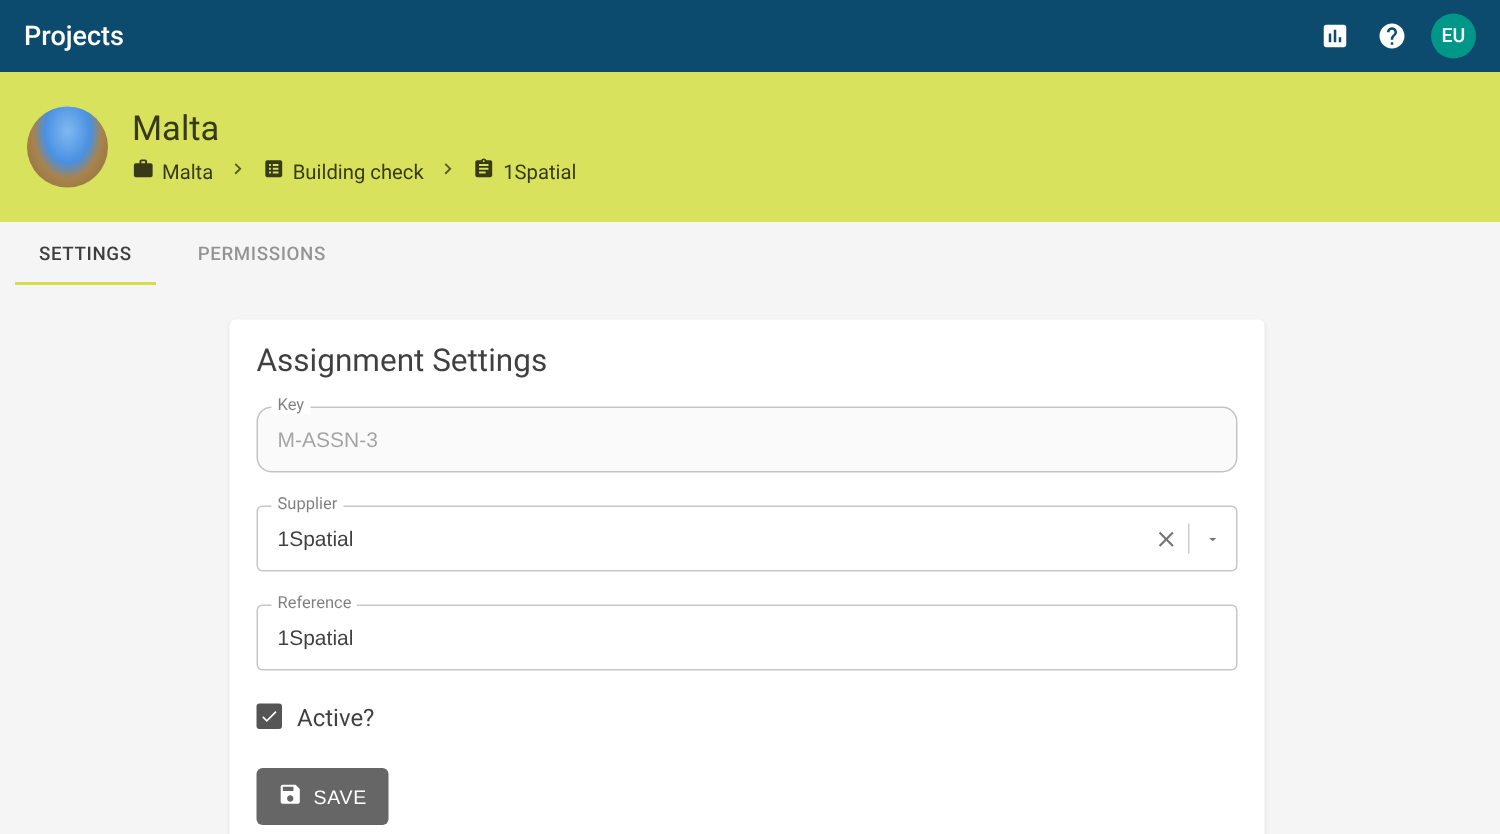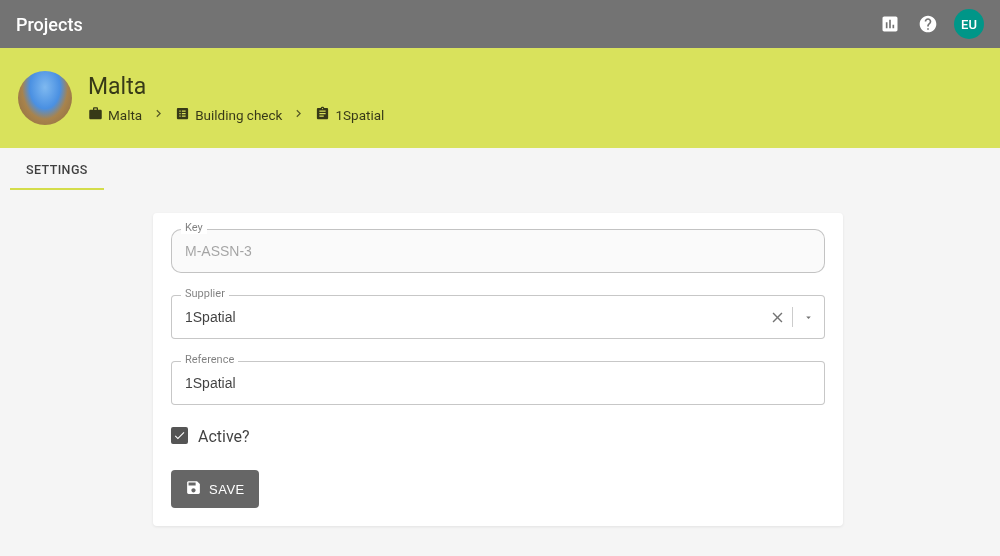--- a/index.html
+++ b/index.html
@@ -8,21 +8,21 @@
       padding: 0;
     }
     body {
       font-family: "Roboto", "Helvetica Neue", Arial, sans-serif;
       background: #f5f5f5;
       width: 1000px;
       height: 556px;
       overflow: hidden;
     }
     .top-bar {
-      background: #737373;
+      background: #0c4a6e;
       height: 48px;
       display: flex;
       align-items: center;
       padding: 0 16px;
       color: #fff;
     }
     .top-bar-title {
       font-size: 18px;
       font-weight: 500;
       flex: 1;
@@ -289,24 +289,26 @@
             </svg>
         </span>
         <span>1Spatial</span>
       </div>
     </div>
   </div>
 </div>
 
 <div class="tabs">
   <div class="tab active">SETTINGS</div>
+  <div class="tab">PERMISSIONS</div>
 </div>
 
 <div class="content-area">
   <div class="card">
+    <div class="card-title">Assignment Settings</div>
 
     <div class="field">
       <div class="field-label">Key</div>
       <input class="field-input disabled" disabled="" value="M-ASSN-3" style="">
     </div>
 
     <div class="field supplier-wrap">
       <div class="field-label">Supplier</div>
       <input class="field-input" style="padding-right: 70px;" value="1Spatial">
       <div class="supplier-actions">

